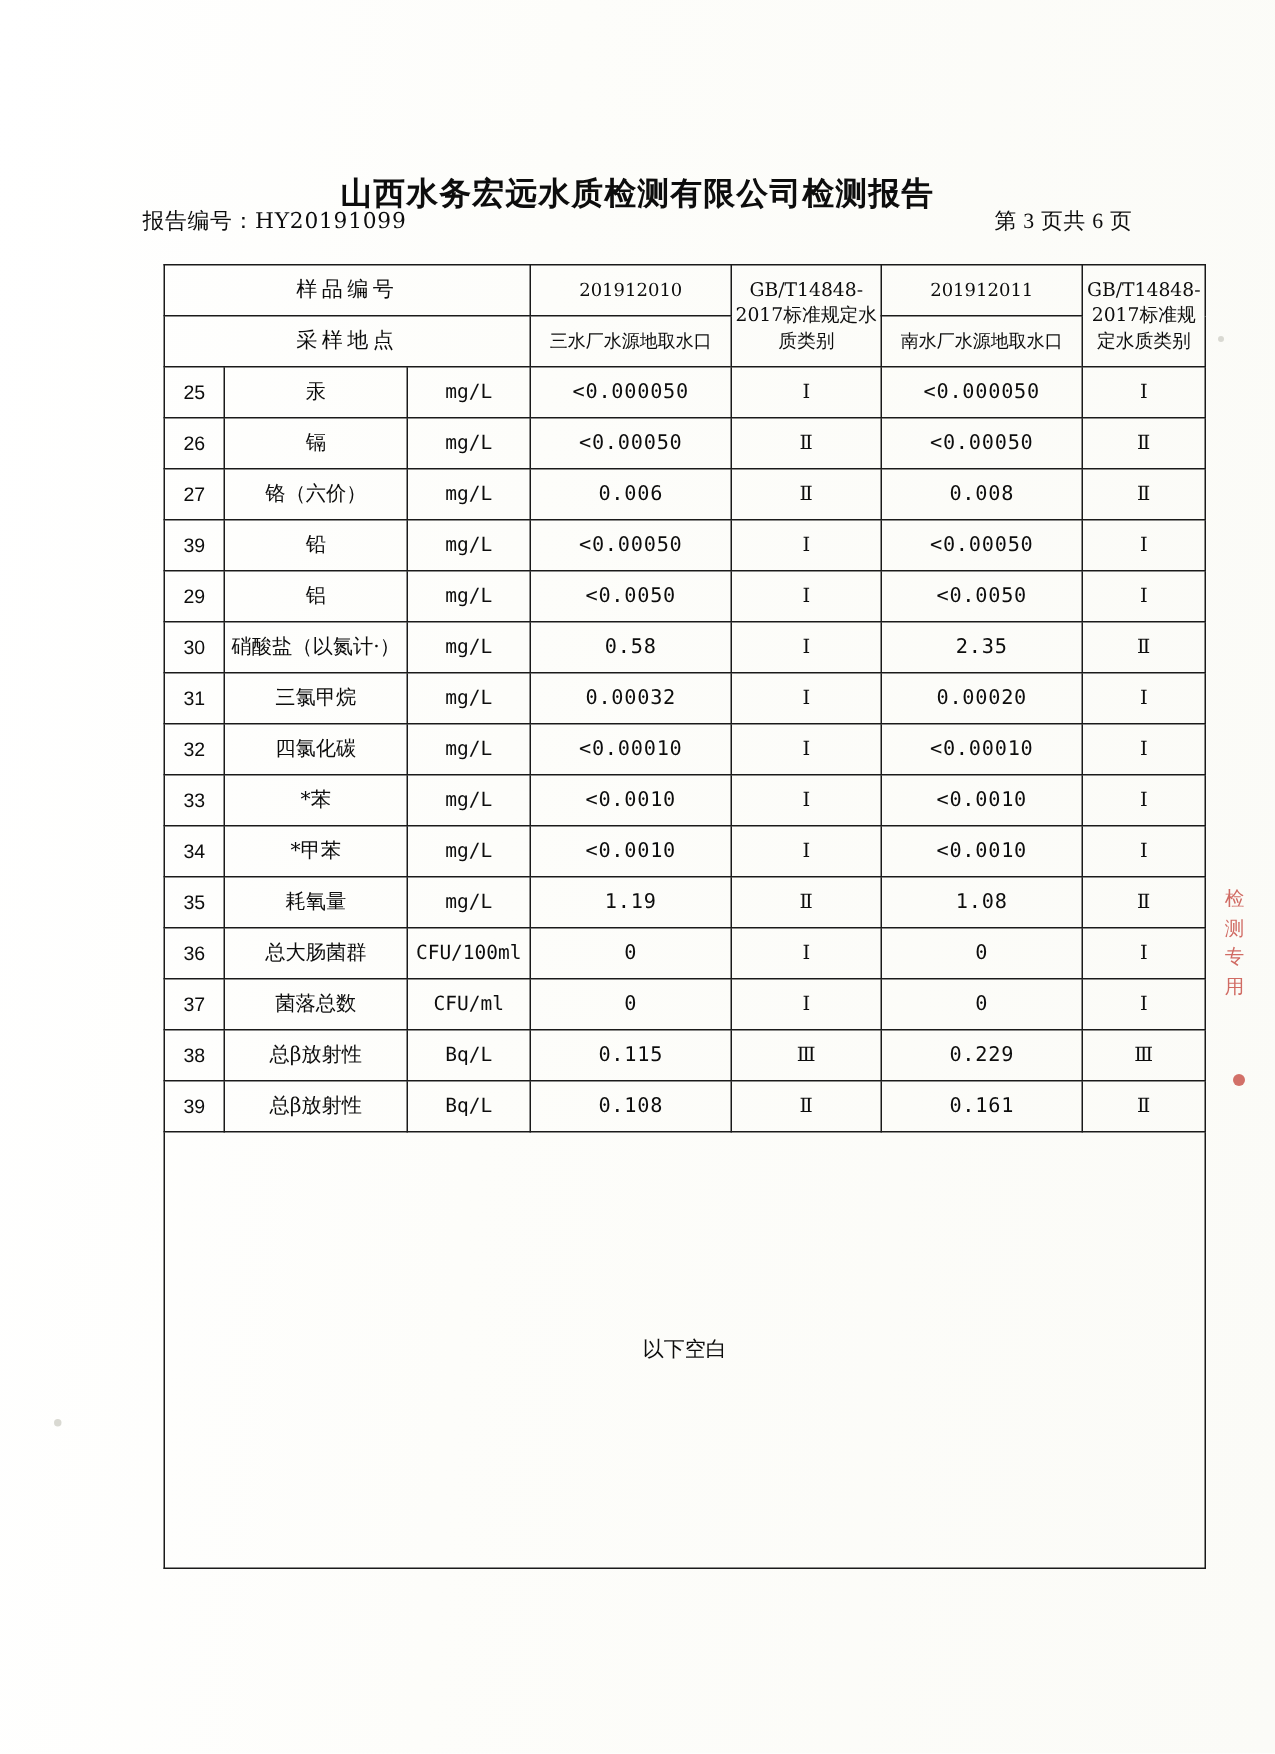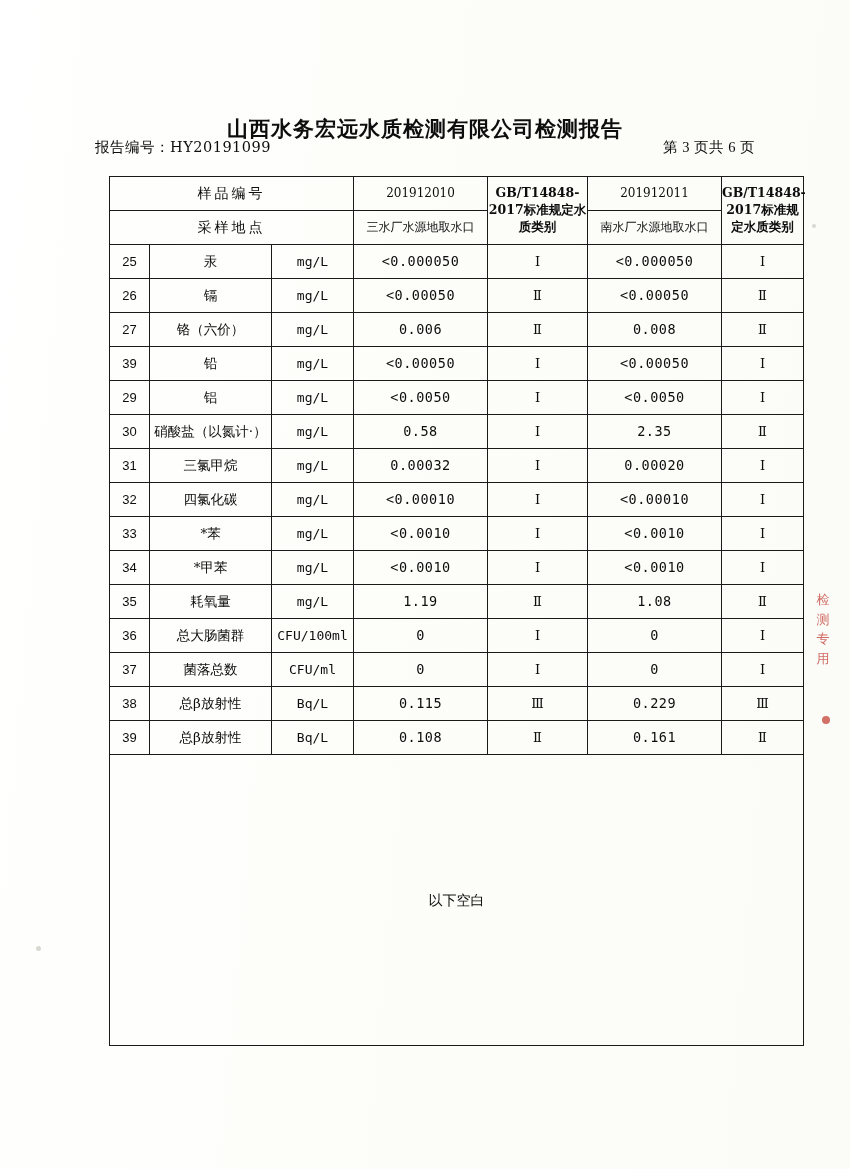--- a/index.html
+++ b/index.html
@@ -86,21 +86,20 @@
     font-family: "DejaVu Serif", serif;
   }
   .hdr-cell {
     font-size: 12px;
     padding: 6px 4px;
     font-family: "DejaVu Serif", serif;
   }
   .hdr-cell.small {
     font-size: 12.5px;
     letter-spacing: 0px;
-    font-weight: bold;
   }
   .row-h { height: 34px; }
   .cell-idx { font-size: 13px; font-family: Liberation Sans, sans-serif; }
   .cell-item {
     text-align: left;
     padding-left: 14px;
     font-size: 13.5px;
     font-family: "DejaVu Serif", serif;
   }
   .cell-unit { font-size: 13px; font-family: "DejaVu Sans Mono", monospace; }

